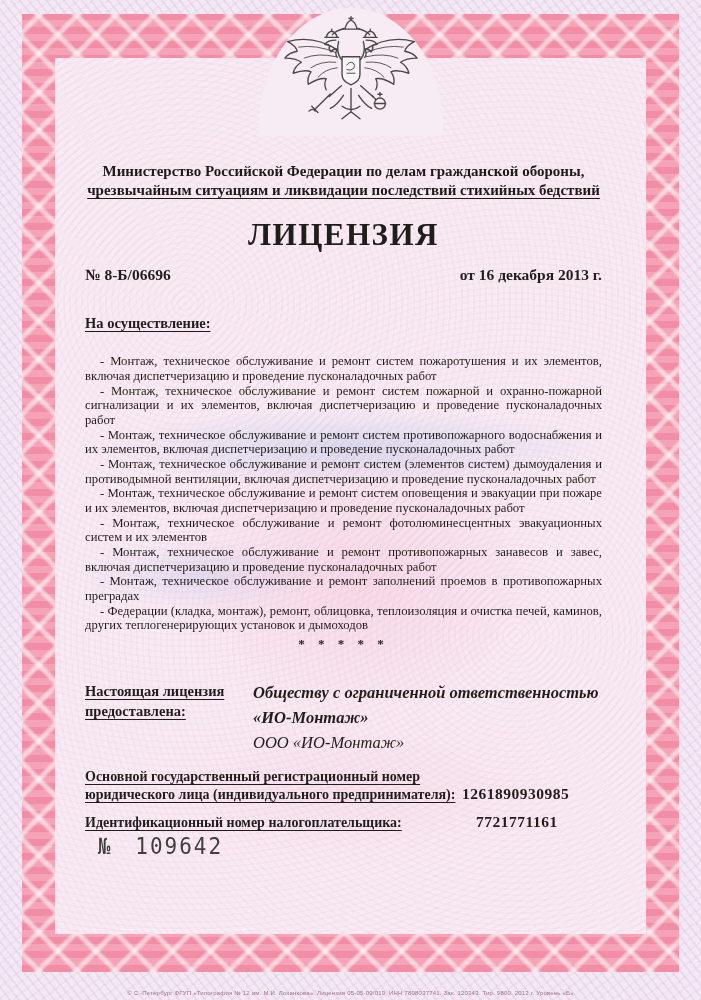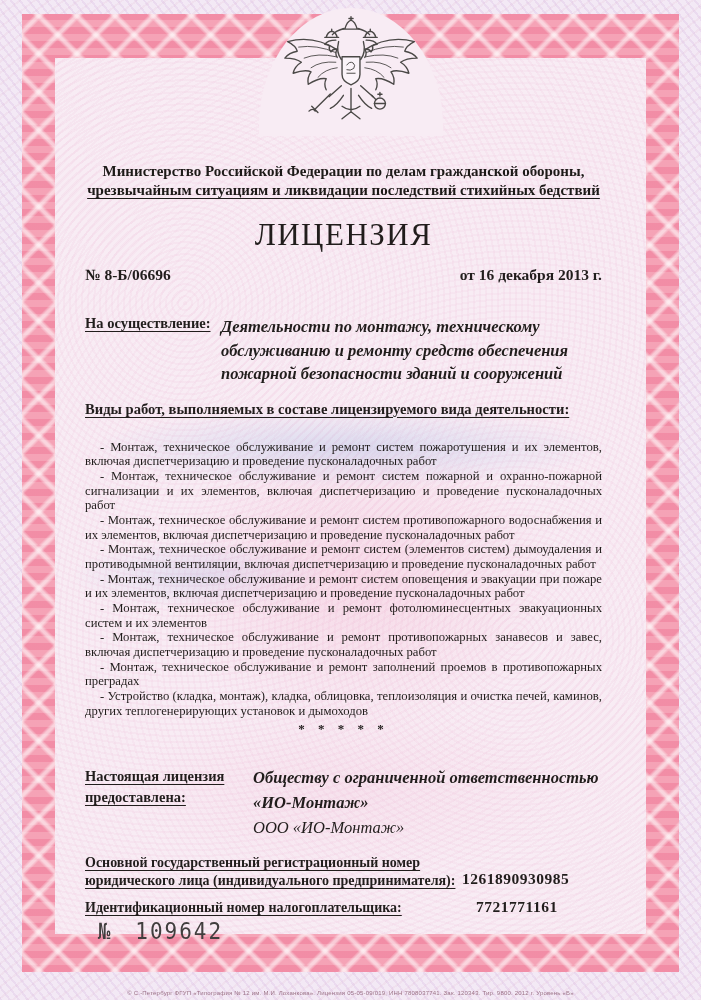--- a/index.html
+++ b/index.html
@@ -38,21 +38,21 @@
   .arch{
     position:absolute;left:50%;top:8px;transform:translateX(-50%);
     width:184px;height:128px;background:#f8ecf4;
     border-radius:92px 92px 0 0 / 118px 118px 0 0;
   }
   .emblem{position:absolute;left:50%;top:14px;transform:translateX(-50%);}
   
   .content{position:absolute;left:55px;right:55px;top:58px;bottom:66px;padding:104px 44px 0 30px;box-sizing:border-box;}
   .ministry{font-weight:bold;font-size:15px;line-height:1.28;text-align:center;color:#1d1a18;}
   .ministry .u{text-decoration:underline;text-underline-offset:3px;}
-  .doc-title{margin-top:17px;text-align:center;font-weight:normal;font-size:31px;letter-spacing:1.5px;}
+  .doc-title{margin-top:17px;text-align:center;font-weight:bold;font-size:31px;letter-spacing:1.5px;}
   .numrow{margin-top:13px;display:flex;justify-content:space-between;font-weight:bold;font-size:15.5px;}
   .scope{margin-top:31px;display:flex;justify-content:space-between;}
   .scope-label{flex:0 0 132px;font-weight:bold;font-size:14.5px;text-decoration:underline;text-underline-offset:3px;}
   .scope-text{flex:1;font-weight:bold;font-style:italic;font-size:16.5px;line-height:1.42;margin-left:4px;}
   .works-heading{margin-top:15px;font-weight:bold;font-size:14.6px;text-decoration:underline;text-underline-offset:3px;}
   .works{margin-top:22px;}
   .works p{margin:0;font-size:12.7px;line-height:1.155;text-align:justify;text-indent:15px;}
   .stars{margin-top:3px;text-align:center;font-weight:bold;font-size:13px;letter-spacing:5px;}
   .grantee{margin-top:29px;display:flex;}
   .grantee-label{flex:0 0 168px;font-weight:bold;font-size:14.5px;line-height:1.4;text-decoration:underline;text-underline-offset:3px;}
@@ -128,35 +128,33 @@
 
     <div class="doc-title">ЛИЦЕНЗИЯ</div>
 
     <div class="numrow">
       <span>№ 8-Б/06696</span>
       <span>от 16 декабря 2013 г.</span>
     </div>
 
     <div class="scope">
       <span class="scope-label">На осуществление:</span>
-      <span class="scope-text">Деятельности по монтажу, техническому обслуживанию и ремонту средств обеспечения пожарной безопасности зданий и сооружений</span>
     </div>
 
-    <div class="works-heading">Виды работ, выполняемых в составе лицензируемого вида деятельности:</div>
 
     <div class="works">
       <p>- Монтаж, техническое обслуживание и ремонт систем пожаротушения и их элементов, включая диспетчеризацию и проведение пусконаладочных работ</p>
       <p>- Монтаж, техническое обслуживание и ремонт систем пожарной и охранно-пожарной сигнализации и их элементов, включая диспетчеризацию и проведение пусконаладочных работ</p>
       <p>- Монтаж, техническое обслуживание и ремонт систем противопожарного водоснабжения и их элементов, включая диспетчеризацию и проведение пусконаладочных работ</p>
       <p>- Монтаж, техническое обслуживание и ремонт систем (элементов систем) дымоудаления и противодымной вентиляции, включая диспетчеризацию и проведение пусконаладочных работ</p>
       <p>- Монтаж, техническое обслуживание и ремонт систем оповещения и эвакуации при пожаре и их элементов, включая диспетчеризацию и проведение пусконаладочных работ</p>
       <p>- Монтаж, техническое обслуживание и ремонт фотолюминесцентных эвакуационных систем и их элементов</p>
       <p>- Монтаж, техническое обслуживание и ремонт противопожарных занавесов и завес, включая диспетчеризацию и проведение пусконаладочных работ</p>
       <p>- Монтаж, техническое обслуживание и ремонт заполнений проемов в противопожарных преградах</p>
-      <p>- Устройство (кладка, монтаж), кладка, облицовка, теплоизоляция и очистка печей, каминов, других теплогенерирующих установок и дымоходов</p>
+      <p>- Федерации (кладка, монтаж), ремонт, облицовка, теплоизоляция и очистка печей, каминов, других теплогенерирующих установок и дымоходов</p>
     </div>
 
     <div class="stars">* * * * *</div>
 
     <div class="grantee">
       <span class="grantee-label">Настоящая лицензия предоставлена:</span>
       <span class="grantee-value">
         <span class="b">Обществу с ограниченной ответственностью</span><br>
         <span class="b">«ИО-Монтаж»</span><br>
         <span>ООО «ИО-Монтаж»</span>

